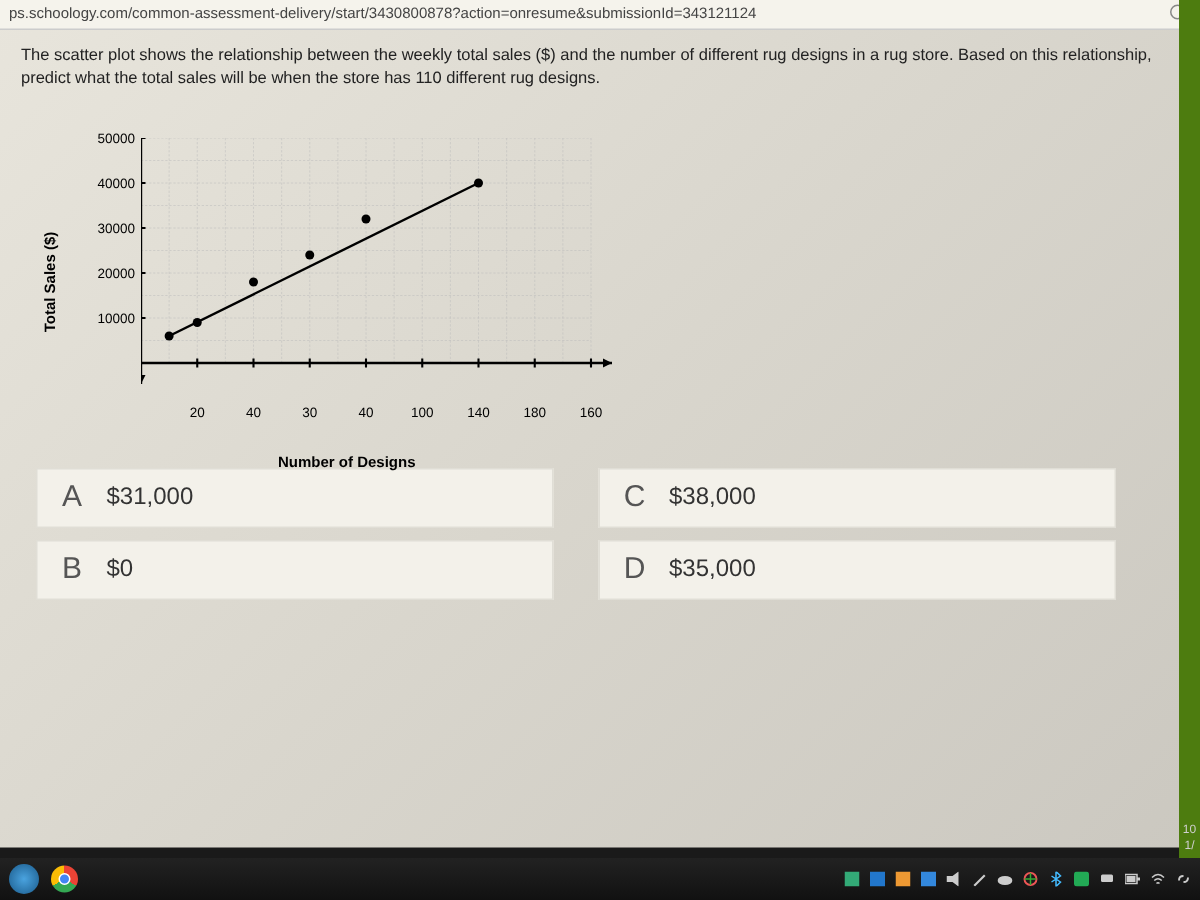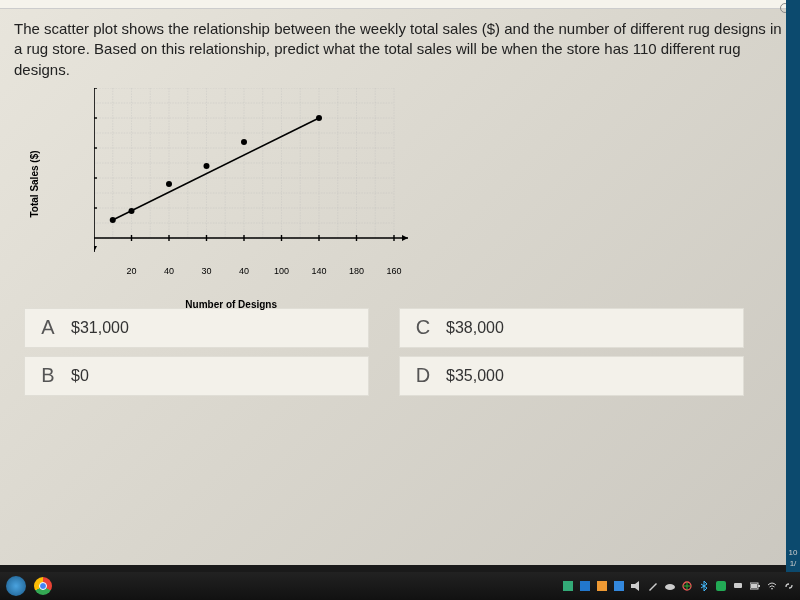--- a/index.html
+++ b/index.html
@@ -30,24 +30,24 @@
     width: 10px; height: 10px; border: 1.2px solid #888; border-radius: 50%;
   }
   .url-bar .search-ico:after {
     content:""; position:absolute; width:4px; height:1.2px; background:#888;
     bottom:-2px; right:-3px; transform:rotate(45deg);
   }
   .content {
     padding: 10px 14px 8px 14px;
   }
   .question {
-    font-size: 15px;
+    font-size: 11px;
     color: #222;
     line-height: 1.35;
-    margin-bottom: 4px;
+    margin-bottom: 28px;
   }
   .chart-wrap {
     margin-left: 30px;
     margin-bottom: 24px;
     position: relative;
     width: 360px;
     height: 200px;
   }
   .ylabel {
     position: absolute;
@@ -97,40 +97,48 @@
   .tb-left { display:flex; gap:8px; padding-left:6px; align-items:center;}
   .win-btn { width:20px; height:20px; border-radius:50%; background:radial-gradient(#4aa3df,#1a5a8a); }
   .chrome-btn { width:18px; height:18px; border-radius:50%;
     background: conic-gradient(#ea4335 0 120deg,#34a853 120deg 240deg,#fbbc05 240deg 360deg);
     position:relative;}
   .chrome-btn:after{content:"";position:absolute;inset:5px;border-radius:50%;background:#4285f4;border:1.5px solid #fff;}
   .tb-right { margin-left:auto; display:flex; gap:7px; padding-right:6px; align-items:center;}
   .tray { width:10px; height:10px; }
   .edge-time {
     position:absolute; right:0; top:0; bottom:28px; width:14px;
-    background:#0c4a6e; color:#cfcfcf; font-size:8px;
+    background:#4d7c0f; color:#cfcfcf; font-size:8px;
     display:flex; flex-direction:column; justify-content:flex-end; align-items:center;
     padding-bottom:4px; gap:2px;
   }
 </style>
 </head>
 <body>
 
 <div class="screen">
 
   <div class="url-bar">
+    <span>ps.schoology.com/common-assessment-delivery/start/3430800878?action=onresume&amp;submissionId=343121124</span>
     <span class="search-ico"></span>
   </div>
 
   <div class="content">
     <div class="question">The scatter plot shows the relationship between the weekly total sales ($) and the number of different rug designs in a rug store. Based on this relationship, predict what the total sales will be when the store has 110 different rug designs.</div>
 
     <div class="chart-wrap">
       <div class="ylabel">Total Sales ($)</div>
       <div class="xlabel">Number of Designs</div>
+      <div class="yticks">
+        <span class="ytick" style="top:0%">50000</span>
+        <span class="ytick" style="top:20%">40000</span>
+        <span class="ytick" style="top:40%">30000</span>
+        <span class="ytick" style="top:60%">20000</span>
+        <span class="ytick" style="top:80%">10000</span>
+      </div>
       <div class="xticks">
         <span class="xtick" style="left:12.5%">20</span>
         <span class="xtick" style="left:25%">40</span>
         <span class="xtick" style="left:37.5%">30</span>
         <span class="xtick" style="left:50%">40</span>
         <span class="xtick" style="left:62.5%">100</span>
         <span class="xtick" style="left:75%">140</span>
         <span class="xtick" style="left:87.5%">180</span>
         <span class="xtick" style="left:100%">160</span>
       </div>

